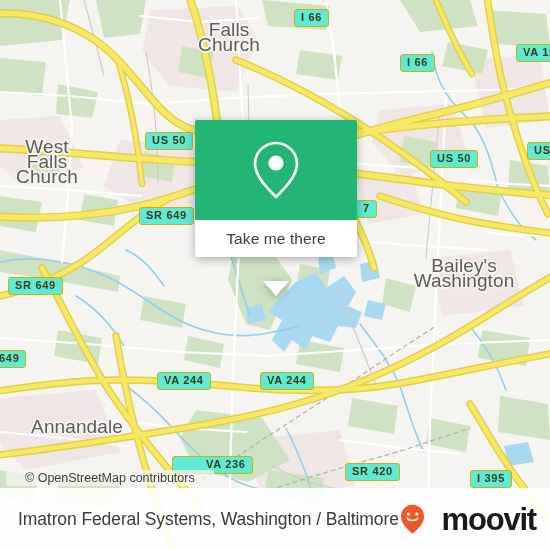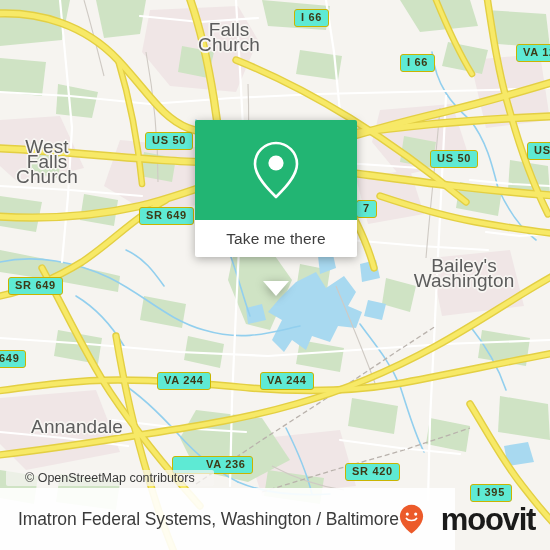--- a/index.html
+++ b/index.html
@@ -79,21 +79,21 @@
   #osm-attrib{
     position:absolute;left:6px;top:470px;
     font-size:12.5px;color:#3a3a3a;
     background:rgba(247,245,242,.72);
     padding:1px 19px;border-radius:2px;
     white-space:nowrap;
   }
 
   
   #bottom-bar{
-    position:absolute;left:0;bottom:0;width:455px;height:62px;
+    position:absolute;left:0;bottom:0;width:550px;height:62px;
     background:rgba(255,255,255,.90);
     display:flex;align-items:center;justify-content:space-between;
     box-sizing:border-box;padding:0 14px 0 18px;
   }
   #footer-title{
     color:#3b3b3b;font-size:17.5px;white-space:nowrap;letter-spacing:-.1px;
   }
   #brand{display:flex;align-items:center;gap:16px;}
   #brand .pin{width:25px;height:30px;flex:0 0 auto;}
   #brand .wordmark{
@@ -300,21 +300,21 @@
   <div class="shield" style="left:430px;top:150px;">US 50</div>
   <div class="shield" style="left:527px;top:142px;">US</div>
   <div class="shield" style="left:139px;top:207px;">SR 649</div>
   <div class="shield" style="left:356px;top:200px;">7</div>
   <div class="shield" style="left:8px;top:277px;">SR 649</div>
   <div class="shield" style="left:-8px;top:350px;">649</div>
   <div class="shield" style="left:157px;top:372px;">VA 244</div>
   <div class="shield" style="left:260px;top:372px;">VA 244</div>
   <div class="shield" style="left:172px;top:456px;padding-left:33px;">VA 236</div>
   <div class="shield" style="left:345px;top:463px;">SR 420</div>
-  <div class="shield" style="left:470px;top:484px;">I 395</div>
+  <div class="shield" style="left:470px;top:470px;">I 395</div>
 
   <div id="callout">
     <div class="card-green">
       <svg width="52" height="62" viewBox="0 0 52 62">
         <path d="M26 4 C14.4 4 5 13.4 5 25 C5 38 20 52 26 58 C32 52 47 38 47 25 C47 13.4 37.6 4 26 4 Z" fill="none" stroke="#ffffff" stroke-width="2.6" stroke-linejoin="round"></path>
         <circle cx="26" cy="24" r="7.6" fill="#ffffff"></circle>
       </svg>
     </div>
     <div class="card-white">
       <span class="cta">Take me there</span>

